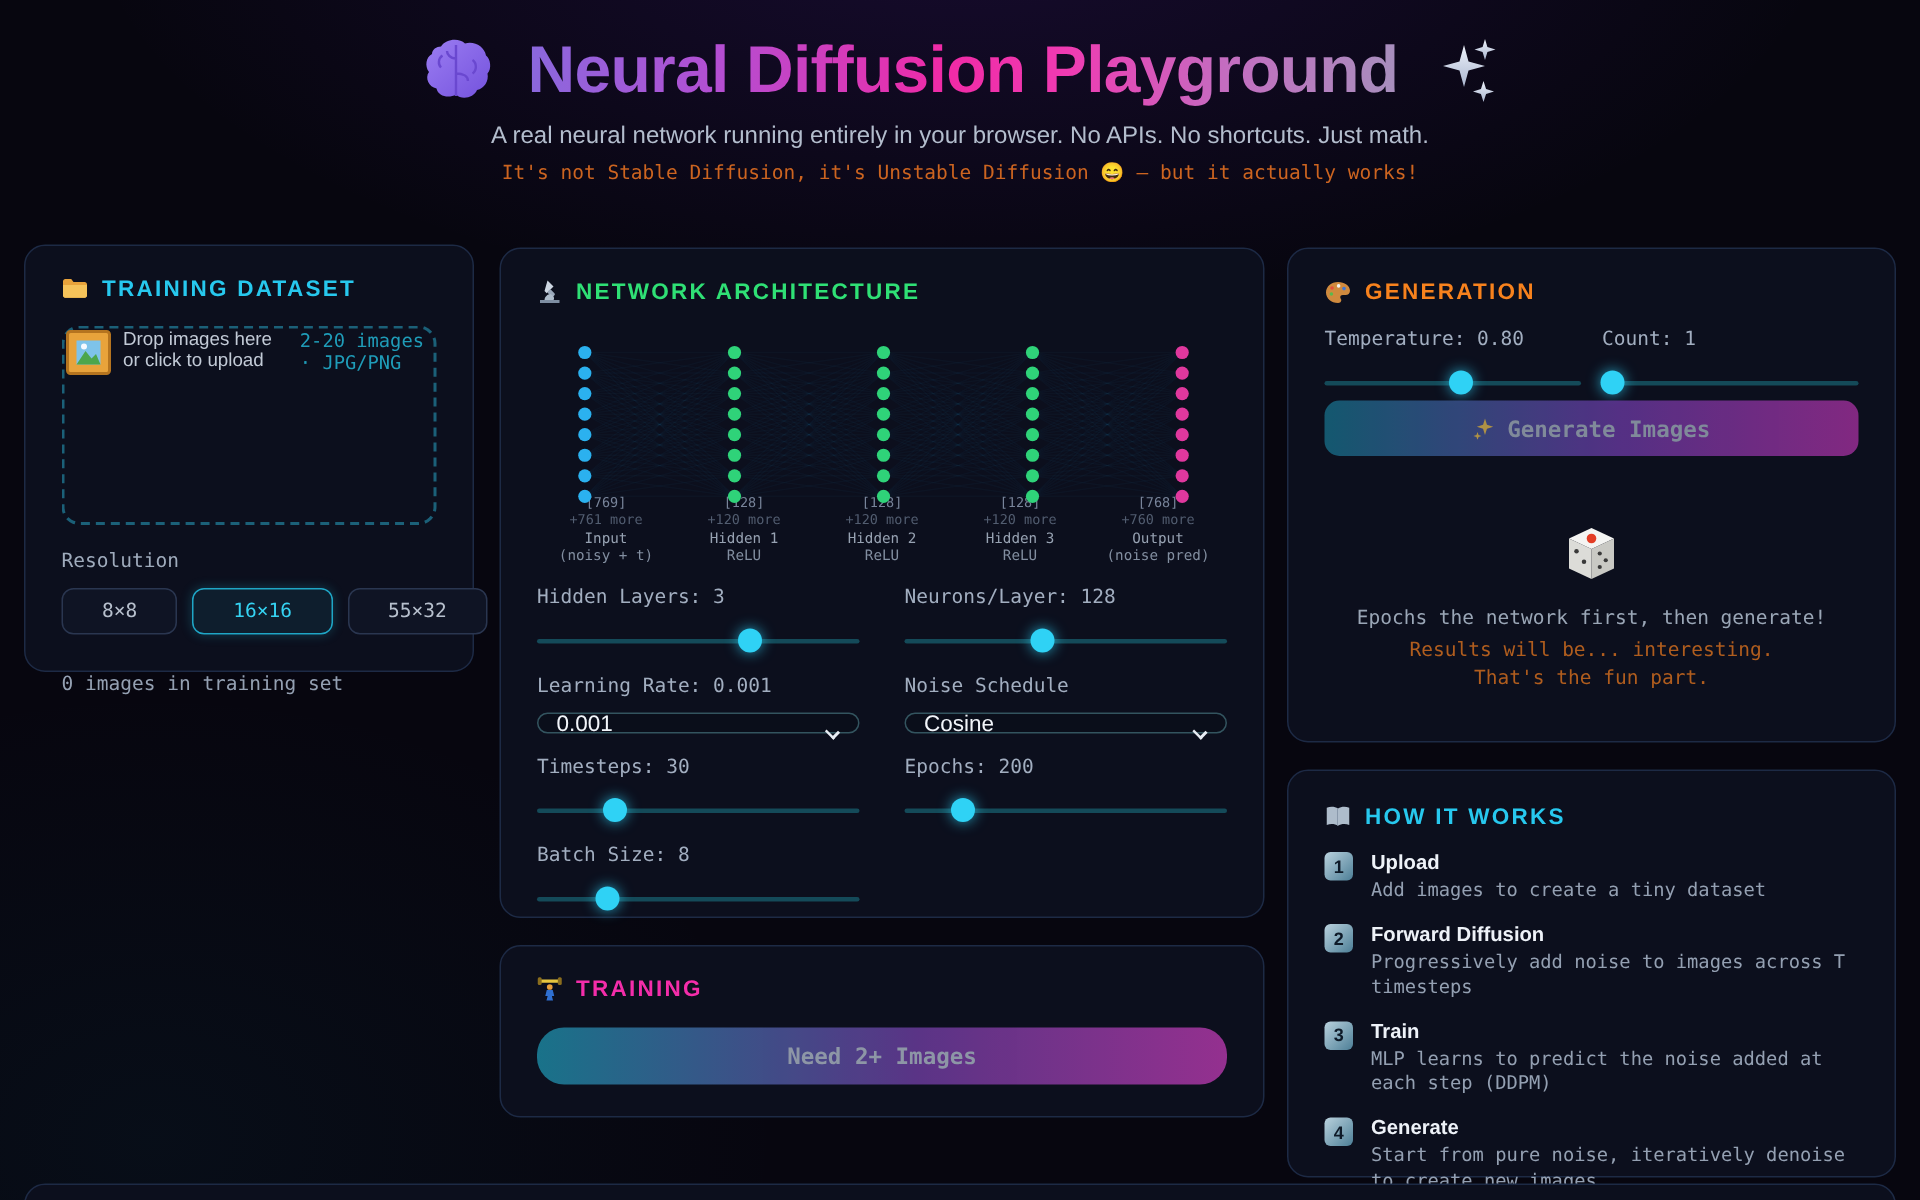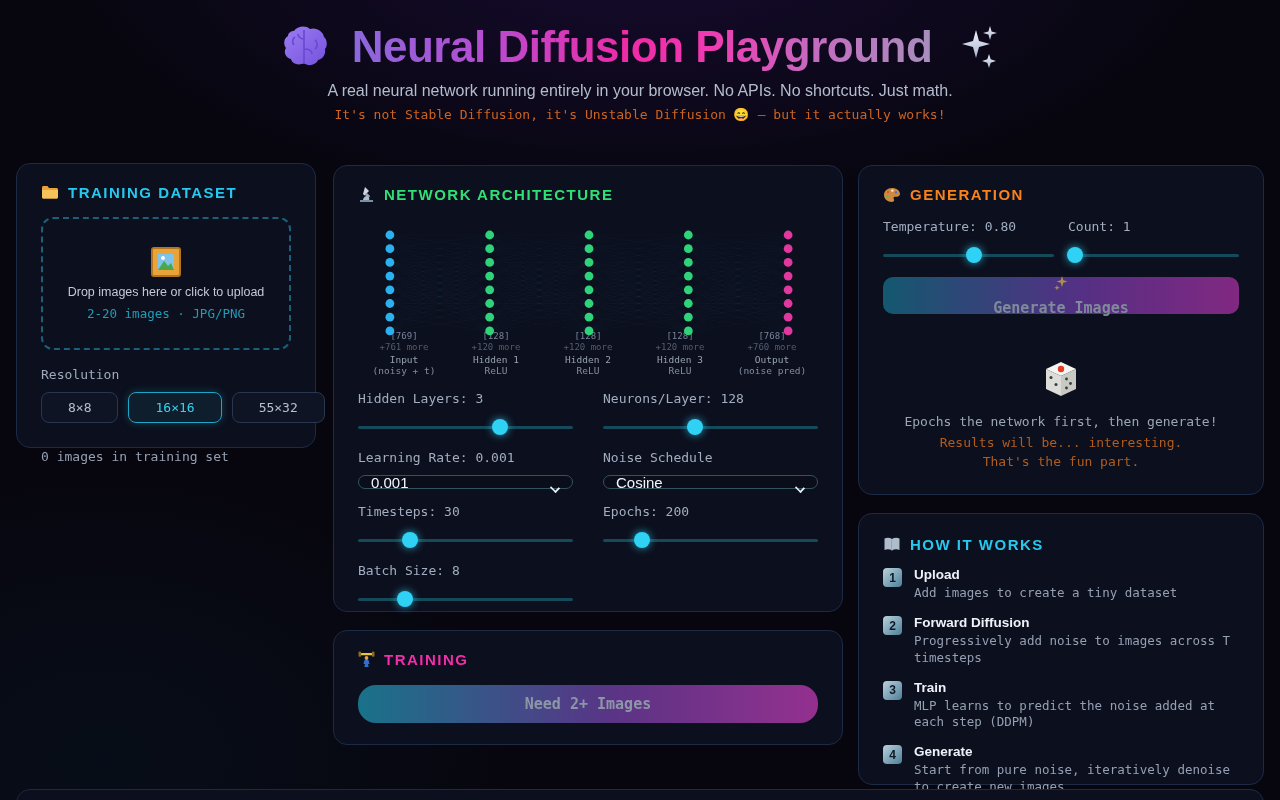--- a/index.html
+++ b/index.html
@@ -31,21 +31,21 @@
     position:absolute; background:#0c0f1d; border:1px solid #1d2a45;
     border-radius:14px; padding:20px 24px;
   }
   .panel-title { display:flex; align-items:center; gap:9px; font-size:15px; font-weight:700; letter-spacing:1.5px; }
   .t-cyan { color:#27c8ee; } .t-green { color:#2fe075; } .t-orange { color:#f8821d; } .t-pink { color:#f42daa; }
 
   
   .p-dataset { left:16px; top:163px; width:300px; height:285px; }
   .dropzone {
     margin-top:16px; border:2px dashed #1b6078; border-radius:12px;
-    height:133px; display:flex; flex-direction:column; align-items:center; justify-content:center; gap:7px;
+    height:133px; display:flex; flex-direction:row; justify-content:center; gap:7px;
     cursor:pointer;
   }
   .dz-line1 { font-size:12.5px; color:#c2cad6; }
   .dz-line2 { font-size:12.5px; color:#1f9cb8; }
   .res-label { margin-top:17px; font-size:13px; color:#9fabbc; }
   .res-row { display:flex; gap:10px; margin-top:10px; }
   .res-btn {
     font-family:"DejaVu Sans Mono", monospace; font-size:13px; color:#b7c0cd;
     background:#0f1424; border:1px solid #2a3650; border-radius:8px;
     padding:7px 26px; cursor:pointer;
@@ -87,24 +87,24 @@
     margin-top:17px; height:38px; width:100%; border:none; border-radius:18px;
     background:linear-gradient(90deg,#1a7b93 0%,#61388f 55%,#a03399 100%);
     font-family:"DejaVu Sans Mono", monospace; font-size:15px; font-weight:700; color:#99a2b2;
     display:flex; align-items:center; justify-content:center; gap:9px; cursor:pointer; opacity:0.92;
   }
 
   
   .p-gen { left:858px; top:165px; width:406px; height:330px; }
   .gen-sliders { display:grid; grid-template-columns:1fr 1fr; column-gap:14px; margin-top:16px; }
   .gen-btn {
-    margin-top:14px; height:37px; width:100%; border:none; border-radius:10px;
+    margin-top:4px; height:37px; width:100%; border:none; border-radius:10px;
     background:linear-gradient(90deg,#156078 0%,#5c3490 55%,#8f2b8c 100%);
     font-family:"DejaVu Sans Mono", monospace; font-size:15px; font-weight:700; color:#8d98a8;
-    display:flex; align-items:center; justify-content:center; gap:9px; cursor:pointer; opacity:0.9;flex-direction:column;
+    display:flex; align-items:center; justify-content:center; gap:9px; cursor:pointer; opacity:0.9;
   }
   .gen-empty { margin-top:46px; text-align:center; }
   .gen-hint { margin-top:12px; font-size:13px; color:#9aa6b6; }
   .gen-hint2 { margin-top:5px; font-size:13px; color:#b05d1e; line-height:1.45; padding:0 38px; }
 
   
   .p-how { left:858px; top:513px; width:406px; height:272px; padding-top:22px; }
   .step { display:flex; gap:12px; margin-top:14px; }
   .step-num {
     flex:0 0 auto; width:19px; height:19px; border-radius:4px; margin-top:1px;

